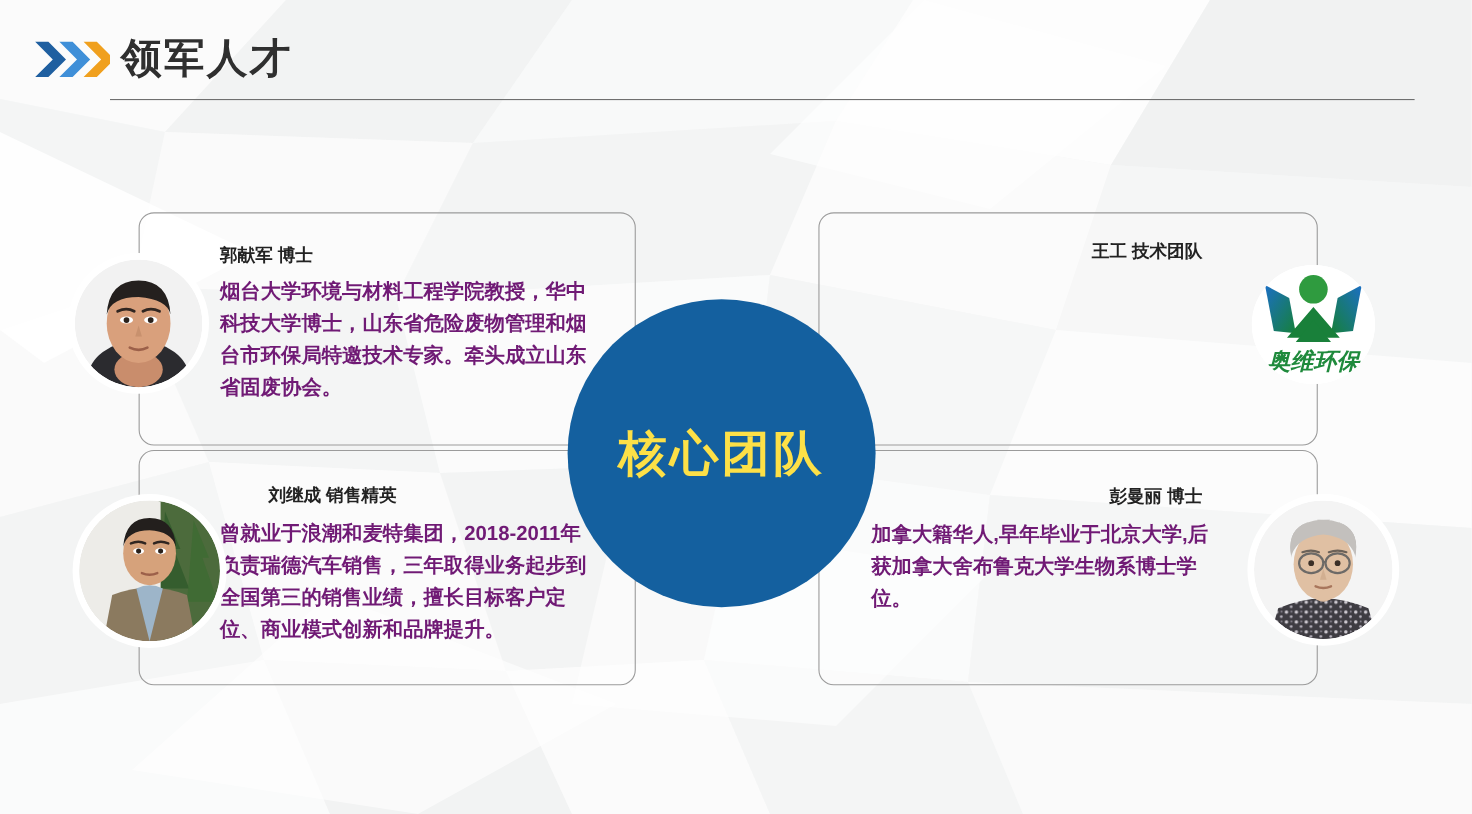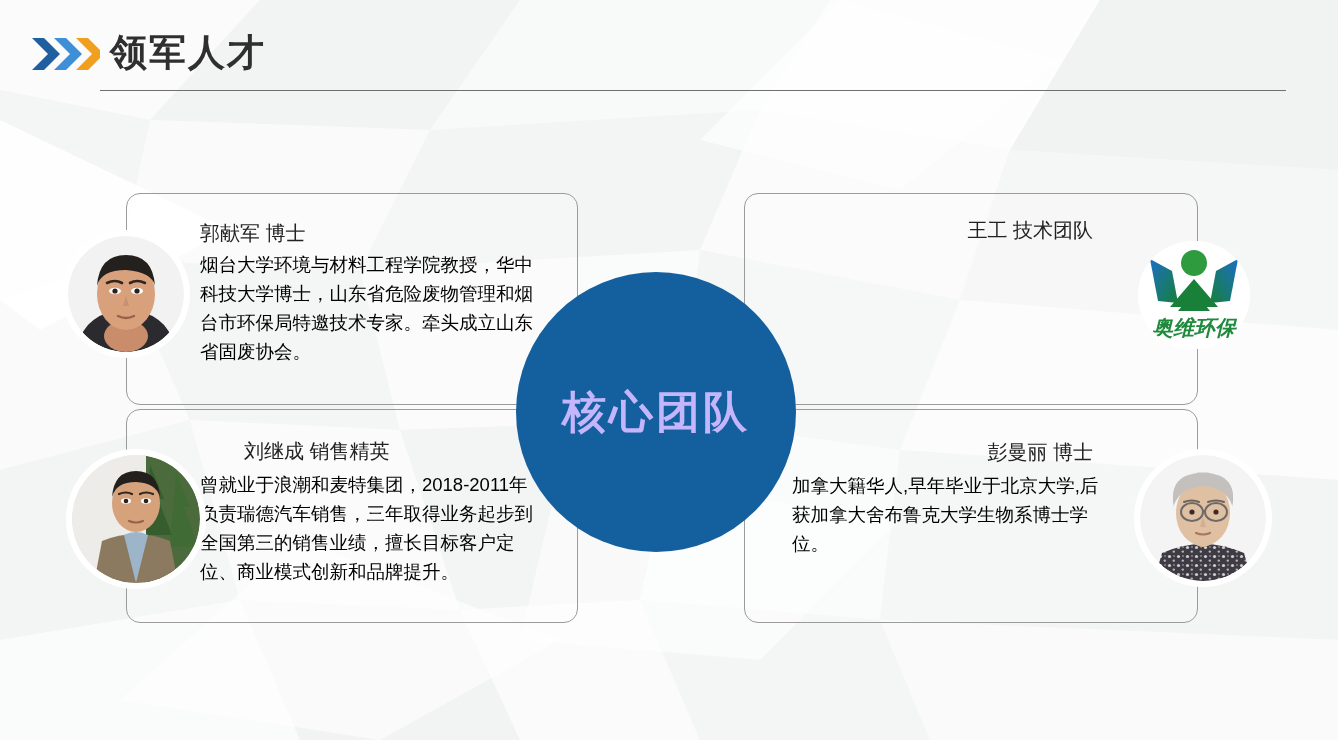--- a/index.html
+++ b/index.html
@@ -74,32 +74,33 @@
     background: rgba(255,255,255,0.20);
     box-sizing: border-box;
   }
   .card-tl { left: 126px; top: 193px; width: 452px; height: 212px; }
   .card-bl { left: 126px; top: 409px; width: 452px; height: 214px; }
   .card-tr { left: 744px; top: 193px; width: 454px; height: 212px; }
   .card-br { left: 744px; top: 409px; width: 454px; height: 214px; }
 
   .card-name {
     position: absolute;
-    font-size: 20px;
-    font-weight: normal;
+    font-size: 16px;
+    font-weight: bold;
     color: #222222;
     white-space: nowrap;
     line-height: 30px;
   }
   .card-desc {
     position: absolute;
     font-size: 18.5px;
-    color: #000000;
+    color: #701a75;
     line-height: 29px;
     letter-spacing: 0px;
+    font-weight: bold;
   }
 
   
   .tl-name { left: 200px; top: 218px; }
   .tl-desc { left: 200px; top: 250px; width: 340px; }
 
   .bl-name { left: 200px; top: 436px; margin-left: 44px; }
   .bl-desc { left: 200px; top: 470px; width: 340px; }
 
   .tr-name { right: 245px; top: 215px; text-align: center; }
@@ -145,21 +146,21 @@
     height: 280px;
     border-radius: 50%;
     background: #14609f;
     display: flex;
     align-items: center;
     justify-content: center;
   }
   .center-label {
     font-size: 44px;
     font-weight: bold;
-    color: #c4b5fd;
+    color: #fde047;
     letter-spacing: 3px;
     white-space: nowrap;
   }
 </style>
 </head>
 <body>
 
 <div id="slide">
 
   <svg class="bg-poly" viewBox="0 0 1338 740" preserveAspectRatio="none">

